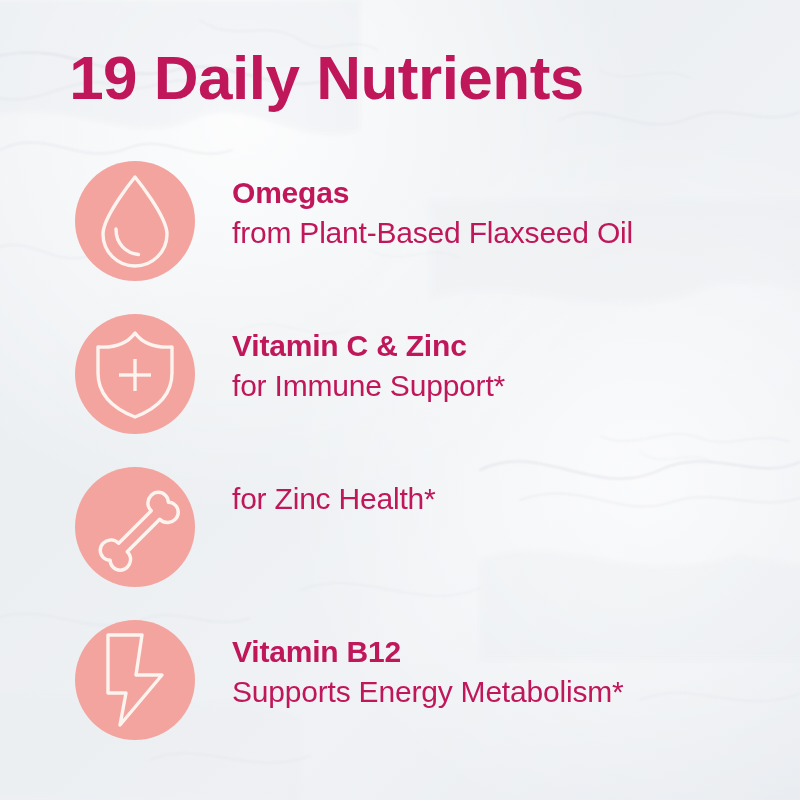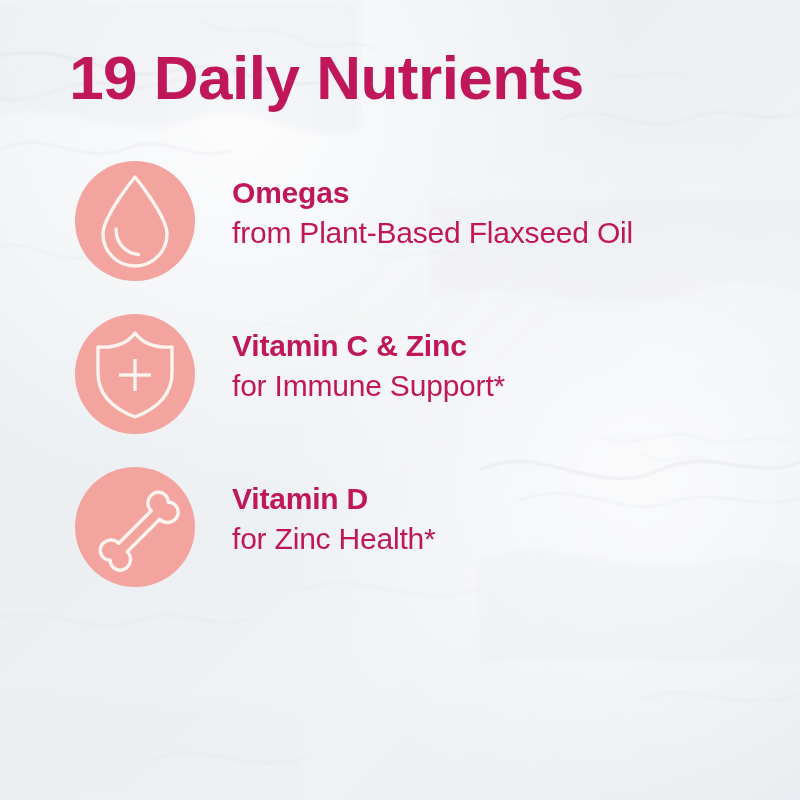--- a/index.html
+++ b/index.html
@@ -205,19 +205,29 @@
                    C86.5 70 91 65.5 91 60
                    C91 57.3 89.9 54.8 88.1 53
                    C89.9 51.2 91 48.7 91 46
                    C91 40.5 86.5 36 81 36
                    C76 36 70 39.5 70 47
                    Z" fill="none" stroke="#fdf4ef" stroke-width="3.4" stroke-linejoin="round"></path>
         </g>
       </svg>
     </div>
     <div class="row-text">
-      <div class="row-title">Vitamin D</div>
       <div class="row-sub">for Zinc Health*</div>
     </div>
   </div>
 
+  <div class="row" id="row-3">
+    <div class="icon-circle">
+      <svg width="74" height="98" viewBox="0 0 74 98" aria-hidden="true">
+        <path d="M44 4 L10 4 L10 62 L28 62 L22 94 L64 44 L38 44 Z" fill="none" stroke="#fdf4ef" stroke-width="3.4" stroke-linejoin="round"></path>
+      </svg>
+    </div>
+    <div class="row-text">
+      <div class="row-title">Vitamin B12</div>
+      <div class="row-sub">Supports Energy Metabolism*</div>
+    </div>
+  </div>
 
 </div>
 
 </body></html>

